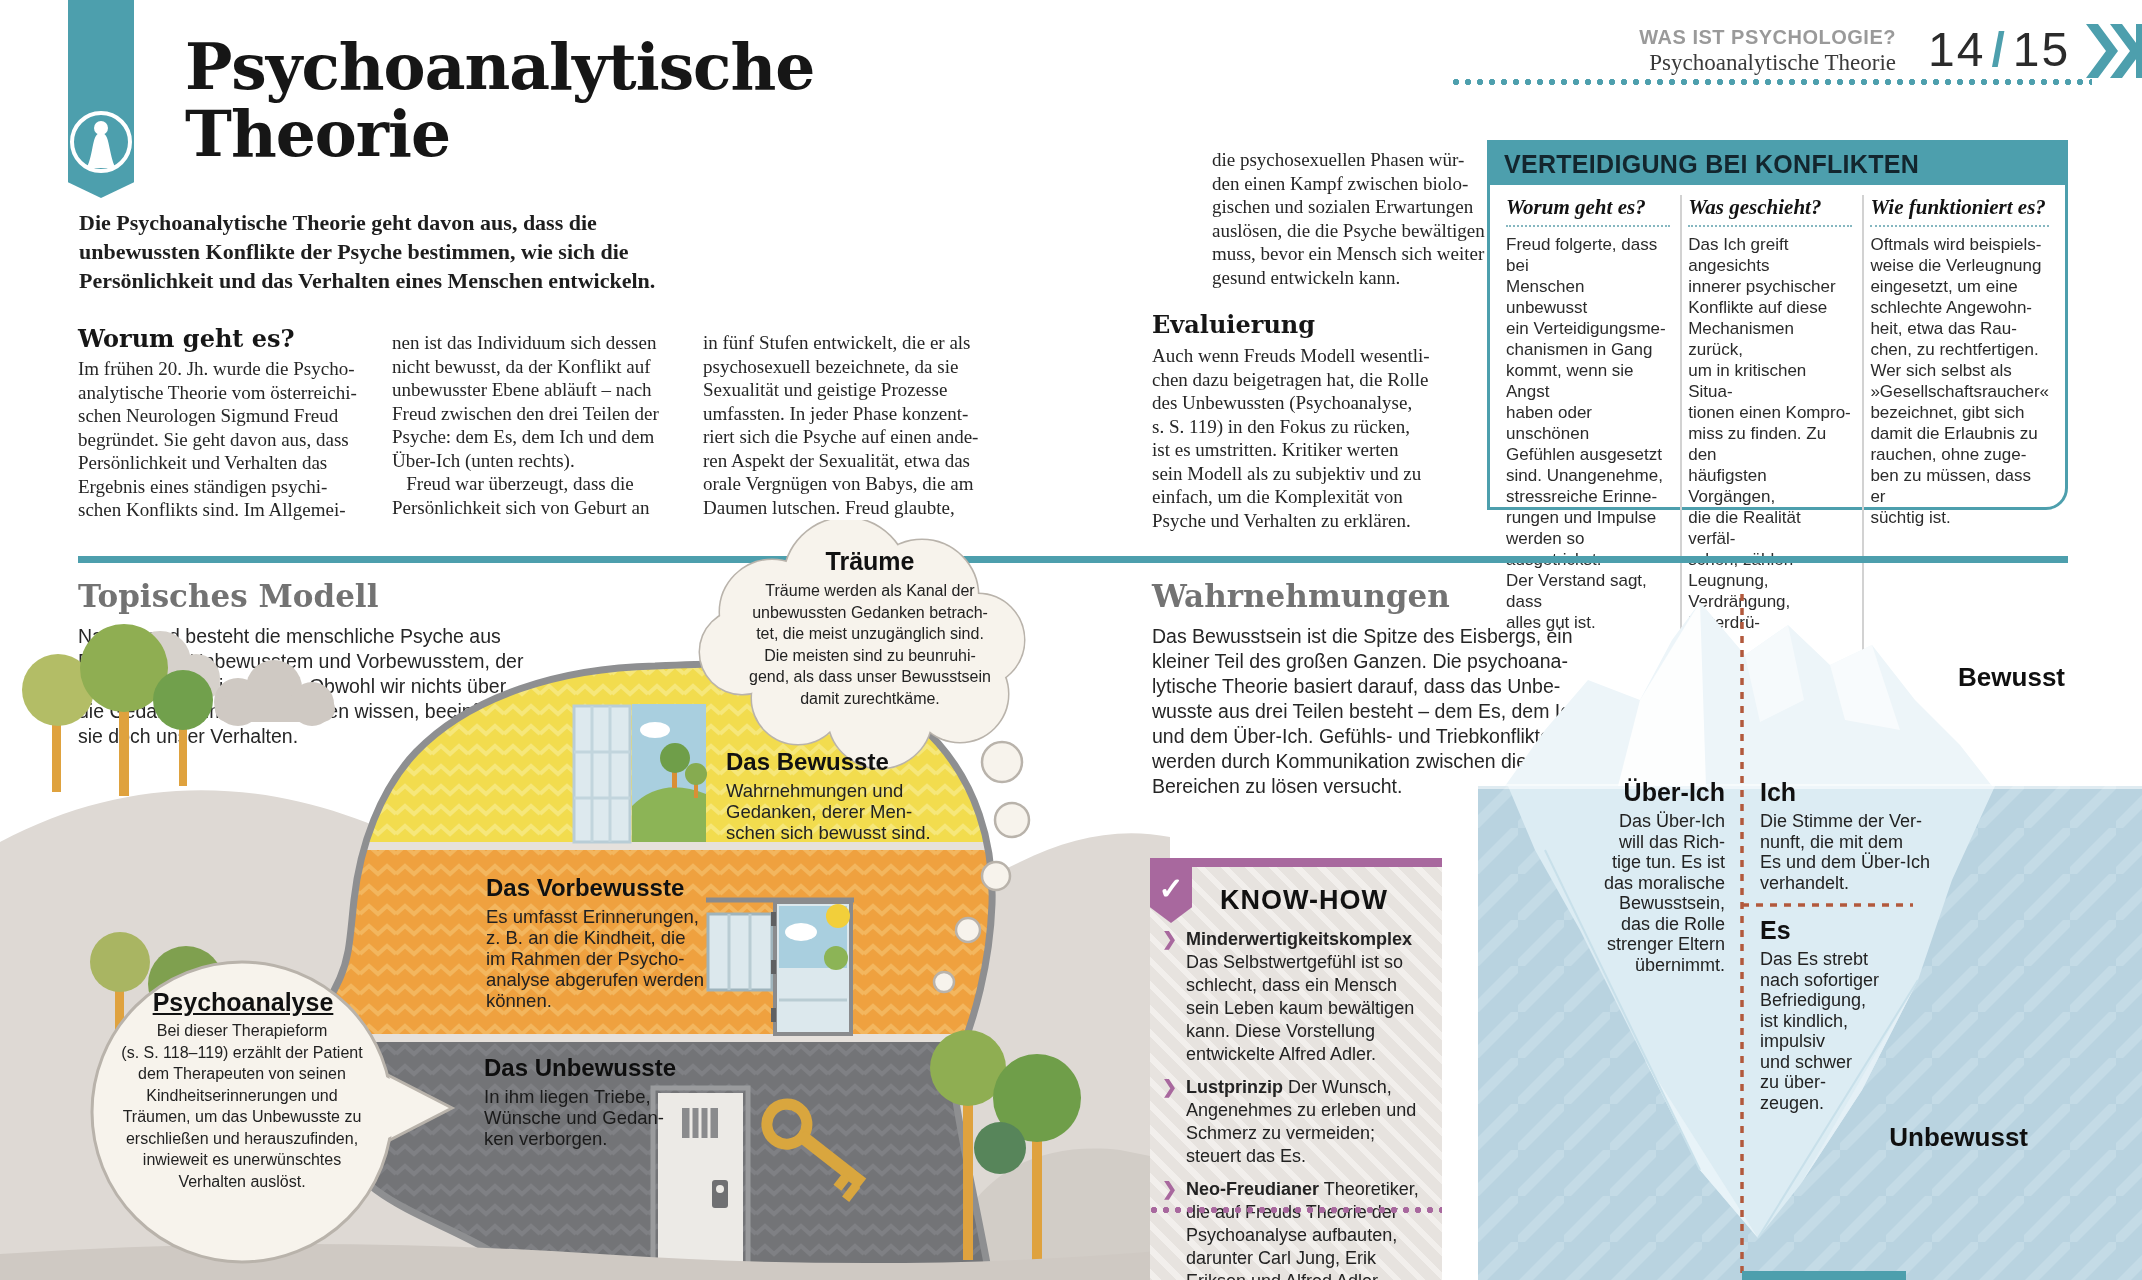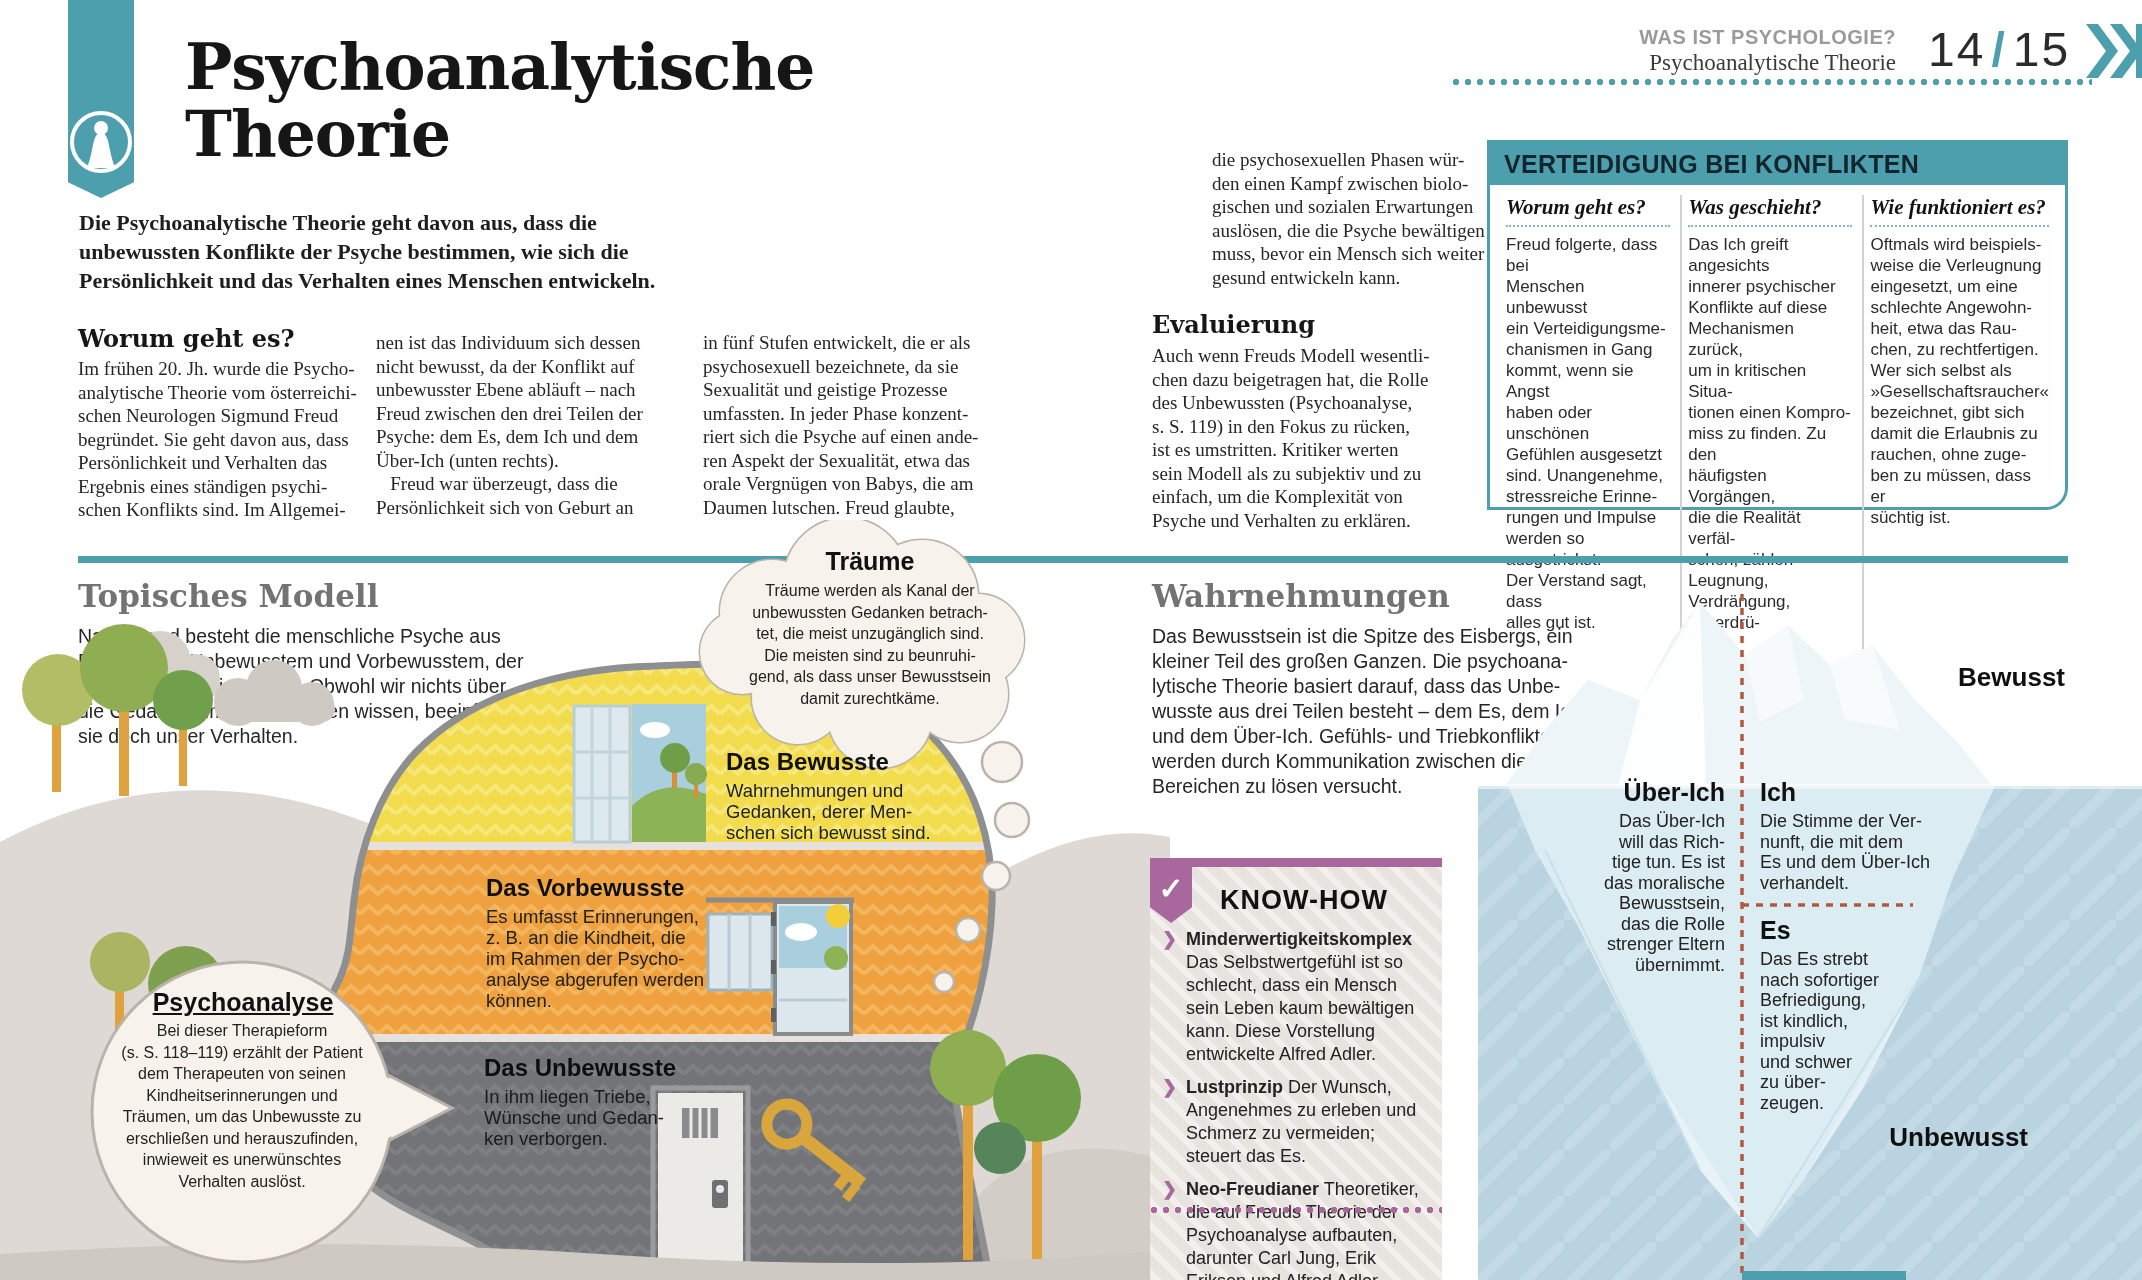--- a/index.html
+++ b/index.html
@@ -100,21 +100,21 @@
 Persönlichkeit und das Verhalten eines Menschen entwickeln.</div>
 
   <div class="abs sechead" style="left:78px;top:324px;">Worum geht es?</div>
   <div class="abs serifcol pre" style="left:78px;top:357px;">Im frühen 20. Jh. wurde die Psycho-
 analytische Theorie vom österreichi-
 schen Neurologen Sigmund Freud
 begründet. Sie geht davon aus, dass
 Persönlichkeit und Verhalten das
 Ergebnis eines ständigen psychi-
 schen Konflikts sind. Im Allgemei-</div>
-  <div class="abs serifcol pre" style="left:376px;top:331px;">nen ist das Individuum sich dessen
+  <div class="abs serifcol pre" style="left:392px;top:331px;">nen ist das Individuum sich dessen
 nicht bewusst, da der Konflikt auf
 unbewusster Ebene abläuft – nach
 Freud zwischen den drei Teilen der
 Psyche: dem Es, dem Ich und dem
 Über-Ich (unten rechts).
    Freud war überzeugt, dass die
 Persönlichkeit sich von Geburt an</div>
   <div class="abs serifcol pre" style="left:703px;top:331px;">in fünf Stufen entwickelt, die er als
 psychosexuell bezeichnete, da sie
 Sexualität und geistige Prozesse

